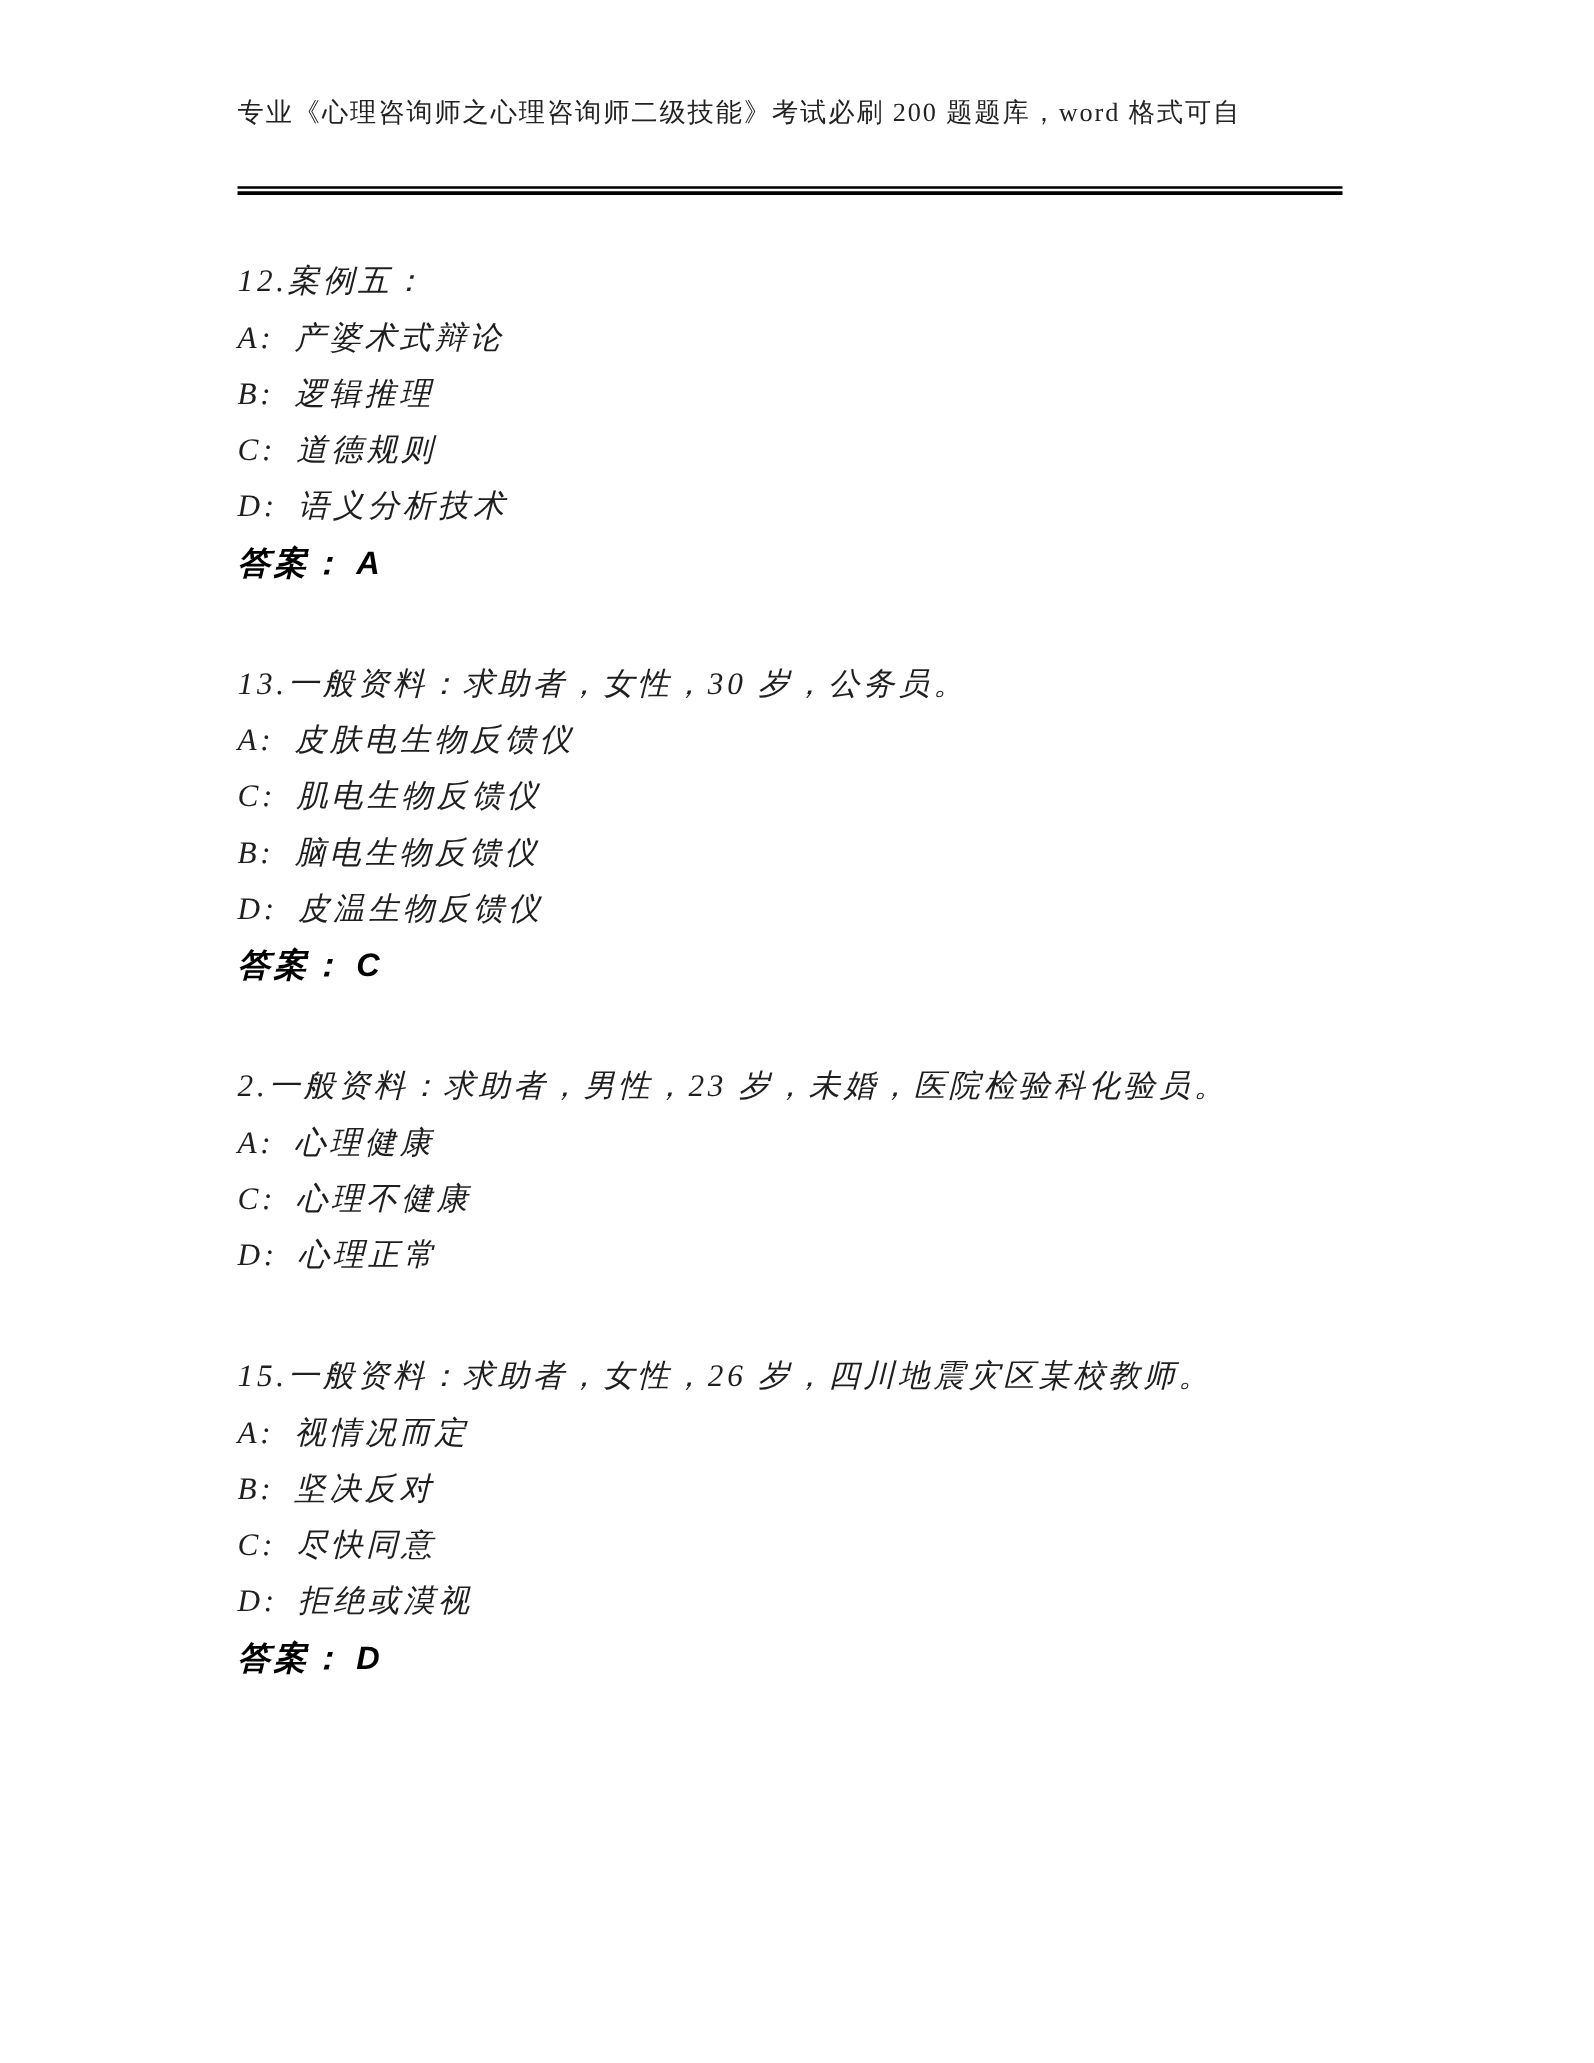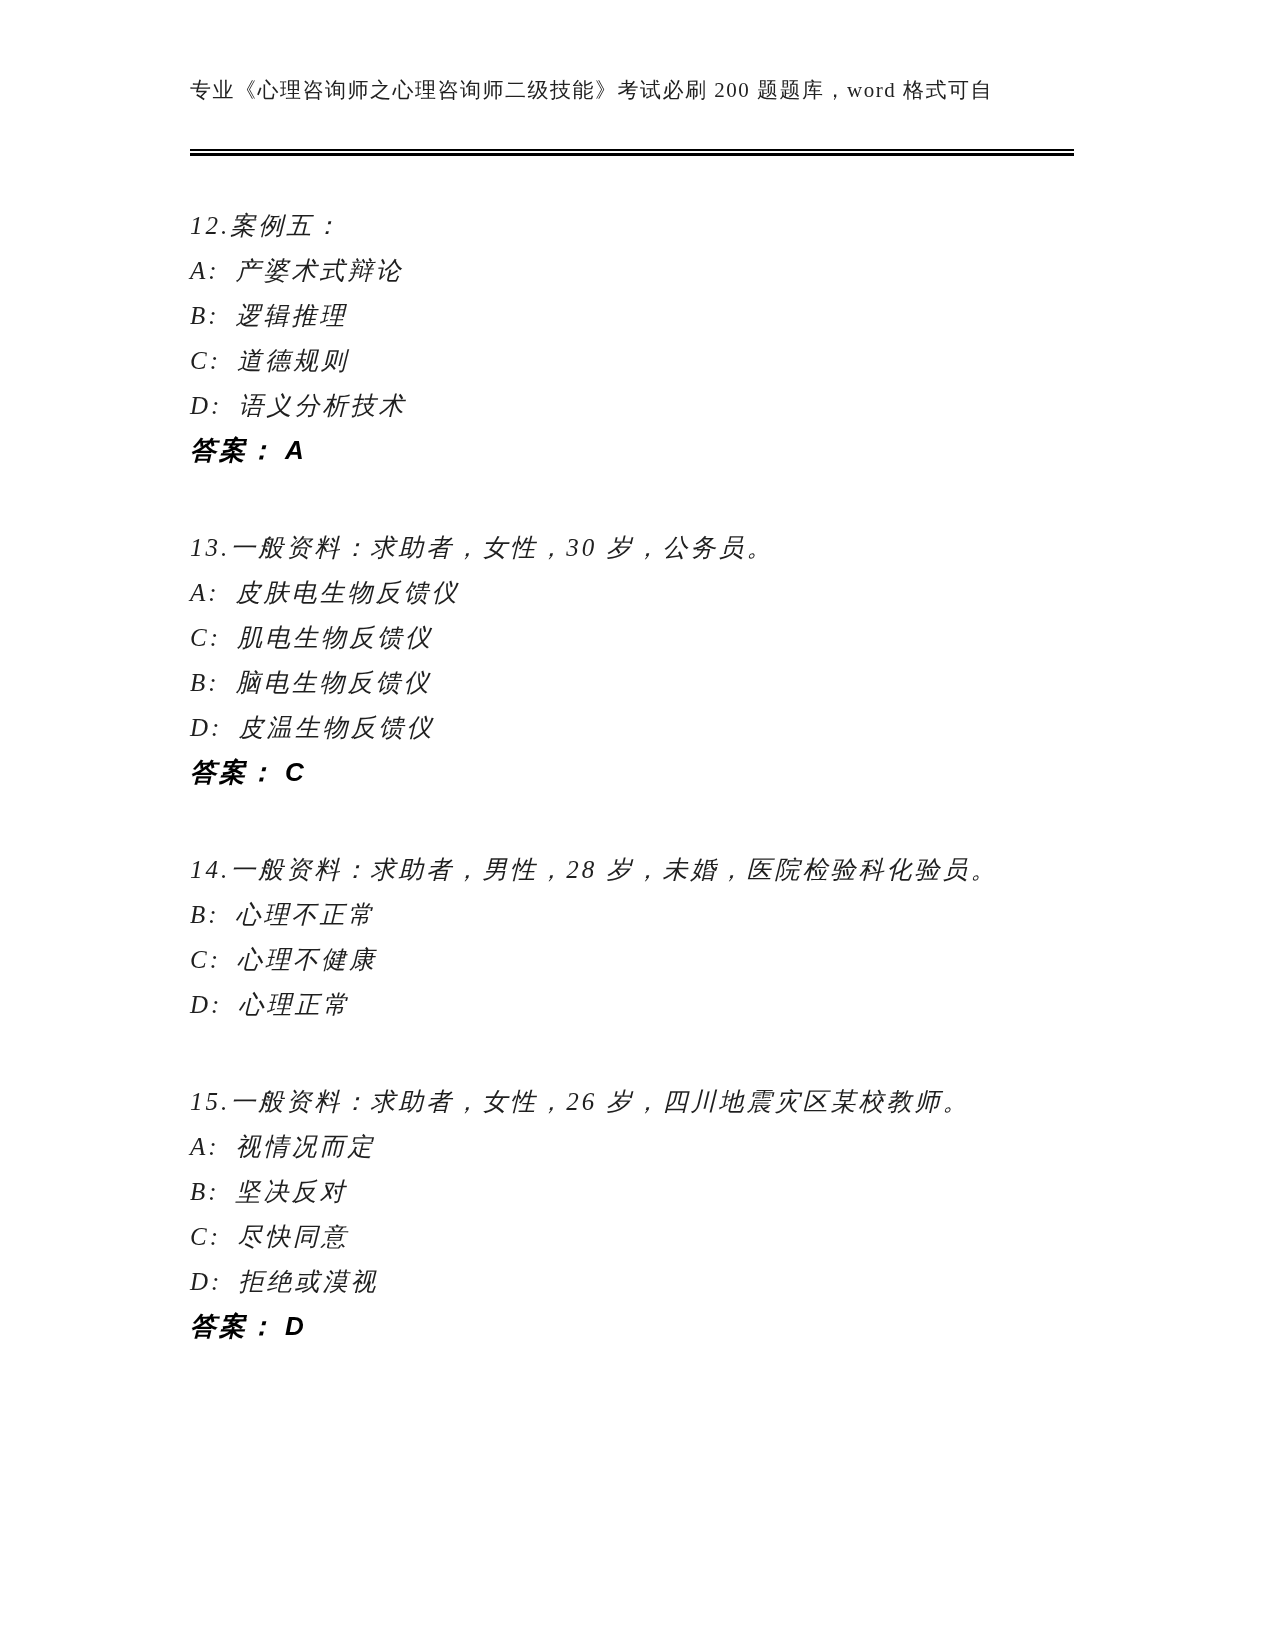--- a/index.html
+++ b/index.html
@@ -99,22 +99,22 @@
       <section class="q-block">
         <p class="q-title">13.一般资料：求助者，女性，30 岁，公务员。</p>
         <p class="q-option"><span class="opt-label">A:</span><span>皮肤电生物反馈仪</span></p>
         <p class="q-option"><span class="opt-label">C:</span><span>肌电生物反馈仪</span></p>
         <p class="q-option"><span class="opt-label">B:</span><span>脑电生物反馈仪</span></p>
         <p class="q-option"><span class="opt-label">D:</span><span>皮温生物反馈仪</span></p>
         <p class="q-answer"><span class="answer-label">答案：</span><span>C</span></p>
       </section>
 
       <section class="q-block">
-        <p class="q-title">14.一般资料：求助者，男性，28 岁，未婚，医院检验科化验员。</p>
-        <p class="q-option"><span class="opt-label">B:</span><span>心理不正常</span></p>
+        <p class="q-title">2.一般资料：求助者，男性，23 岁，未婚，医院检验科化验员。</p>
+        <p class="q-option"><span class="opt-label">A:</span><span>心理健康</span></p>
         <p class="q-option"><span class="opt-label">C:</span><span>心理不健康</span></p>
         <p class="q-option"><span class="opt-label">D:</span><span>心理正常</span></p>
       </section>
 
       <section class="q-block">
         <p class="q-title">15.一般资料：求助者，女性，26 岁，四川地震灾区某校教师。</p>
         <p class="q-option"><span class="opt-label">A:</span><span>视情况而定</span></p>
         <p class="q-option"><span class="opt-label">B:</span><span>坚决反对</span></p>
         <p class="q-option"><span class="opt-label">C:</span><span>尽快同意</span></p>
         <p class="q-option"><span class="opt-label">D:</span><span>拒绝或漠视</span></p>

